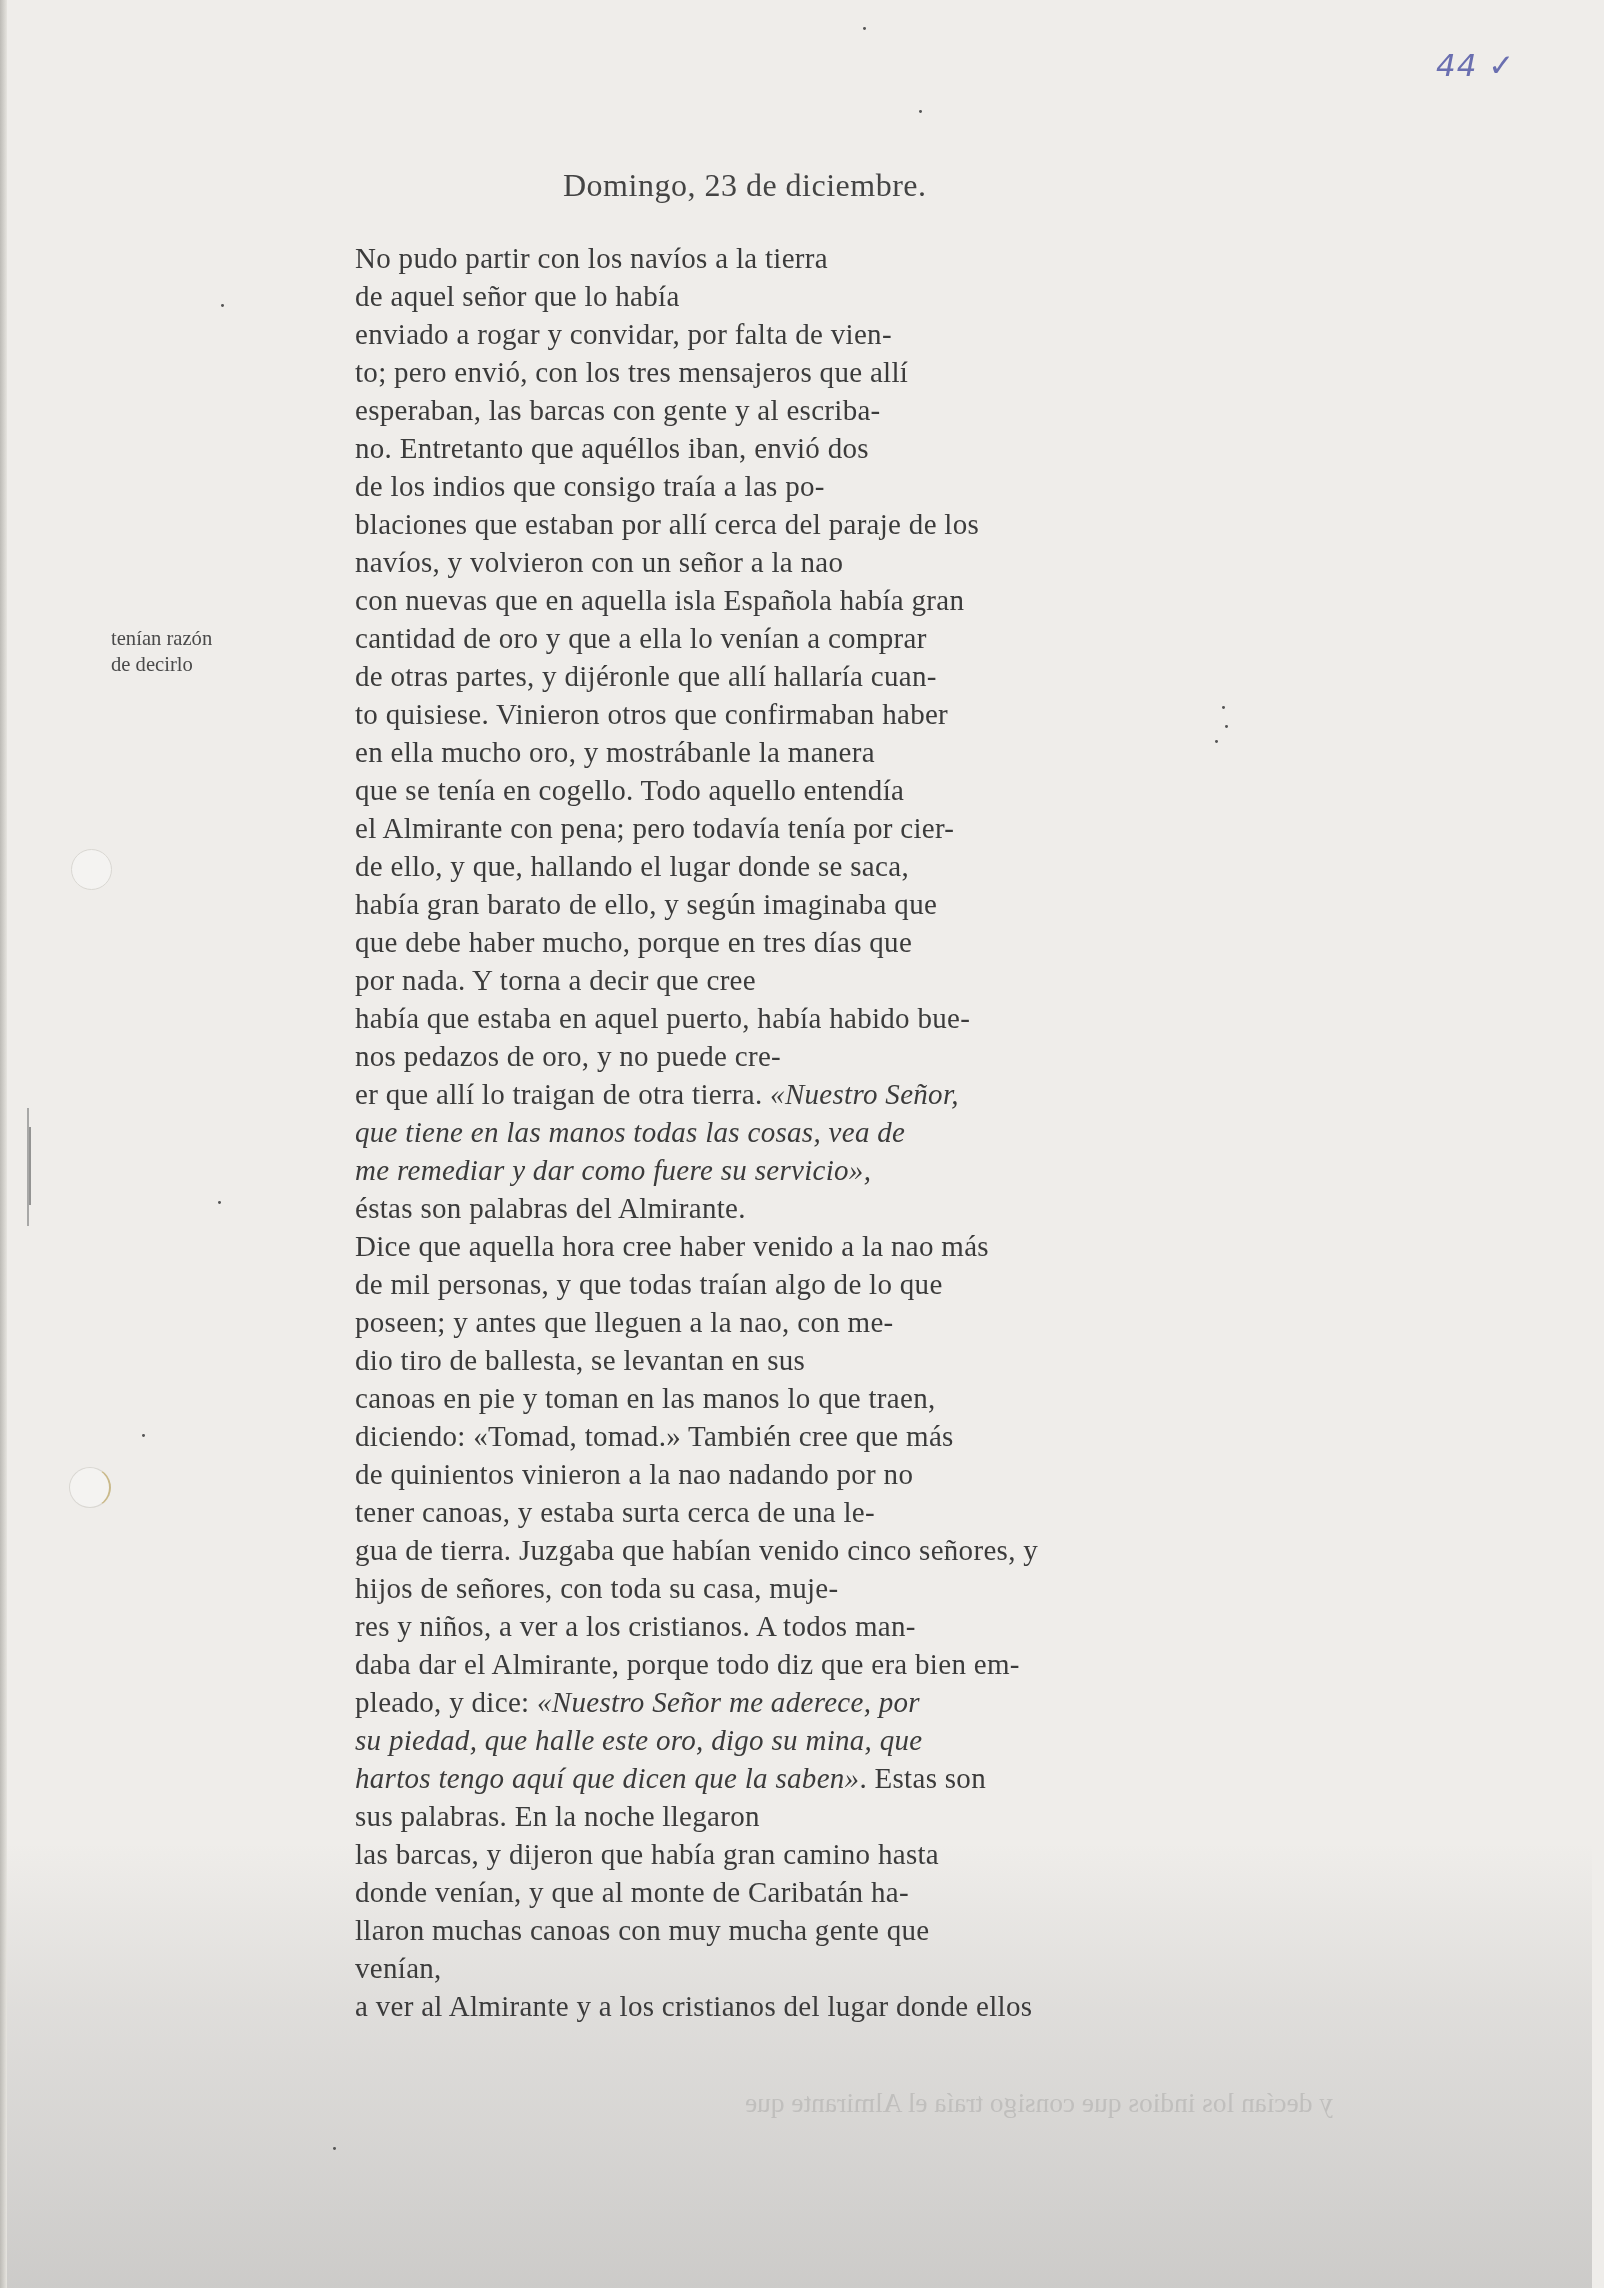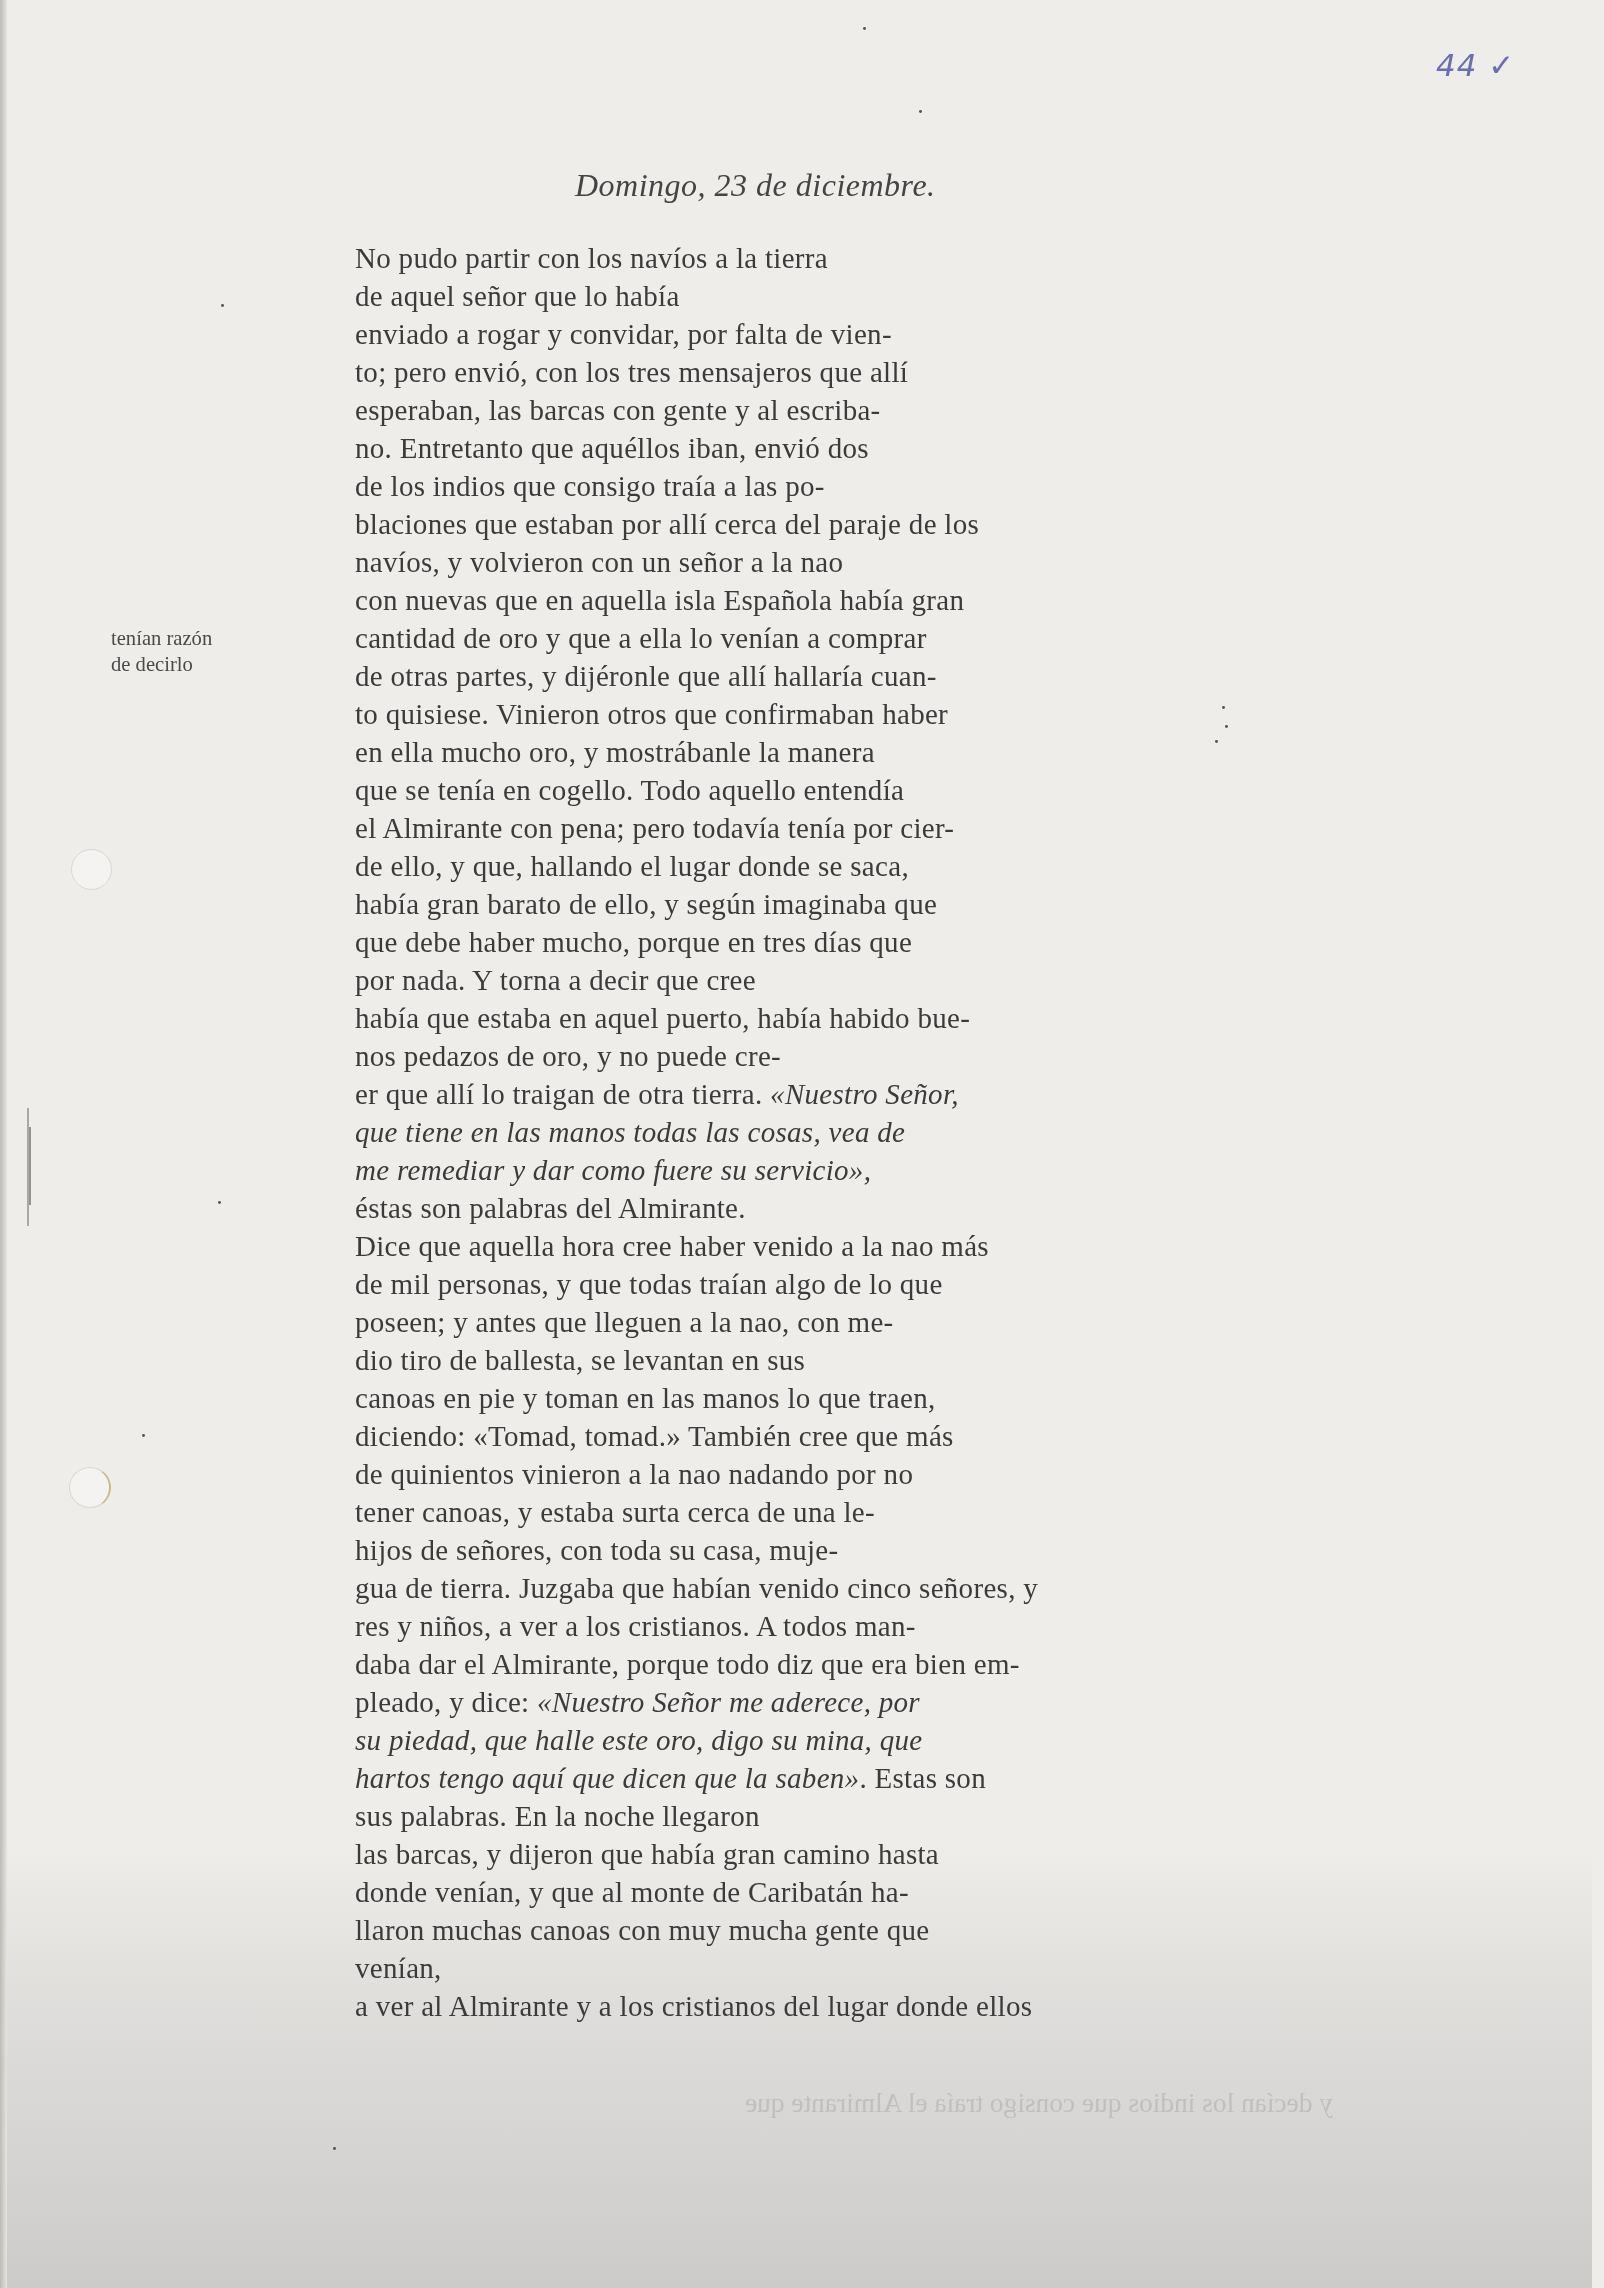--- a/index.html
+++ b/index.html
@@ -25,24 +25,23 @@
     .margin-rule {
       position: absolute; left: 27.4px; width: 2px; background: #8a8a8a; opacity: 0.7;
     }
     .folio {
       position: absolute; left: 1436px; top: 47px;
       font-family: "DejaVu Sans", sans-serif; font-style: italic;
       font-size: 31px; color: #6a6fb0; letter-spacing: 1px;
     }
     .heading {
       position: absolute; left: 563px; top: 167px;
-      font-family: "Liberation Serif", serif; font-style: italic;
+      font-family: "Liberation Serif", serif; 
       font-size: 32px; color: #444;
       letter-spacing: 0.5px;
-      margin-left: 12px;
     }
     .margin-note {
       position: absolute; left: 111px; top: 626px;
       font-family: "Liberation Serif", serif;
       font-size: 20.6px; line-height: 25.5px; color: #4a4a4a;
     }
     .body-text {
       position: absolute; left: 355px; top: 239px; width: 980px;
       font-family: "Liberation Serif", serif;
       font-size: 29px; line-height: 38px; color: #3b3b3b;
@@ -121,22 +120,22 @@
       <div class="line"><em>me remediar y dar como fuere su servicio»,</em></div>
       <div class="line"><span>éstas son palabras del Almirante.</span></div>
       <div class="line"><span>Dice que aquella hora cree haber venido a la nao más</span></div>
       <div class="line"><span>de mil personas, y que todas traían algo de lo que</span></div>
       <div class="line"><span>poseen; y antes que lleguen a la nao, con me-</span></div>
       <div class="line"><span>dio tiro de ballesta, se levantan en sus</span></div>
       <div class="line"><span>canoas en pie y toman en las manos lo que traen,</span></div>
       <div class="line"><span>diciendo: «Tomad, tomad.» También cree que más</span></div>
       <div class="line"><span>de quinientos vinieron a la nao nadando por no</span></div>
       <div class="line"><span>tener canoas, y estaba surta cerca de una le-</span></div>
+      <div class="line"><span>gua de tierra. Juzgaba que habían venido cinco señores, y</span></div>
       <div class="line"><span>hijos de señores, con toda su casa, muje-</span></div>
-      <div class="line"><span>gua de tierra. Juzgaba que habían venido cinco señores, y</span></div>
       <div class="line"><span>res y niños, a ver a los cristianos. A todos man-</span></div>
       <div class="line"><span>daba dar el Almirante, porque todo diz que era bien em-</span></div>
       <div class="line"><span>pleado, y dice: </span><em>«Nuestro Señor me aderece, por</em></div>
       <div class="line"><em>su piedad, que halle este oro, digo su mina, que</em></div>
       <div class="line"><em>hartos tengo aquí que dicen que la saben»</em><span>. Estas son</span></div>
       <div class="line"><span>sus palabras. En la noche llegaron</span></div>
       <div class="line"><span>las barcas, y dijeron que había gran camino hasta</span></div>
       <div class="line"><span>donde venían, y que al monte de Caribatán ha-</span></div>
       <div class="line"><span>llaron muchas canoas con muy mucha gente que</span></div>
       <div class="line"><span>venían,</span></div>

